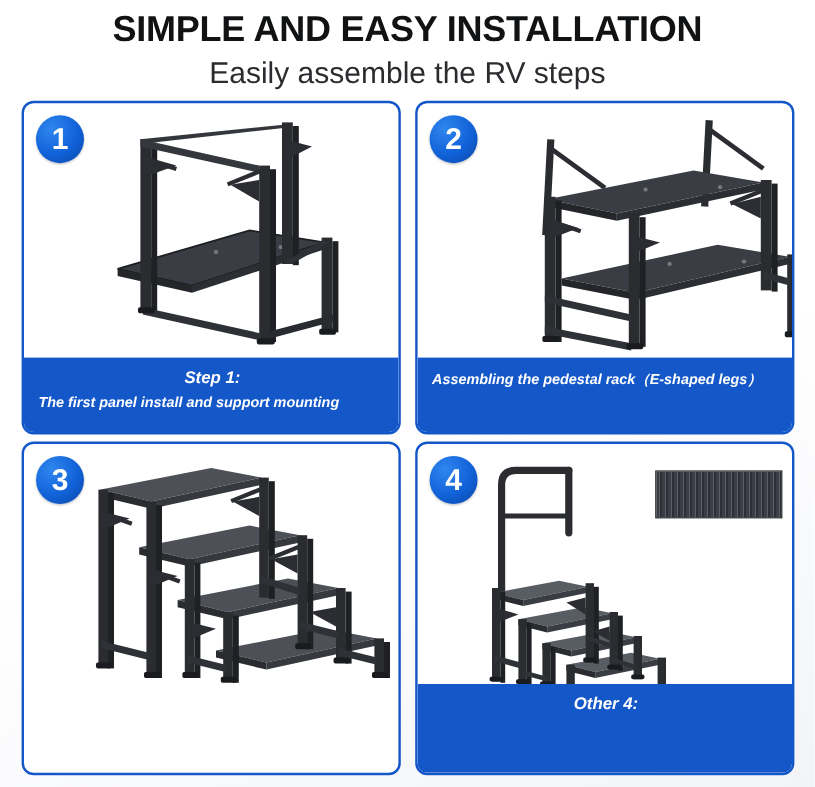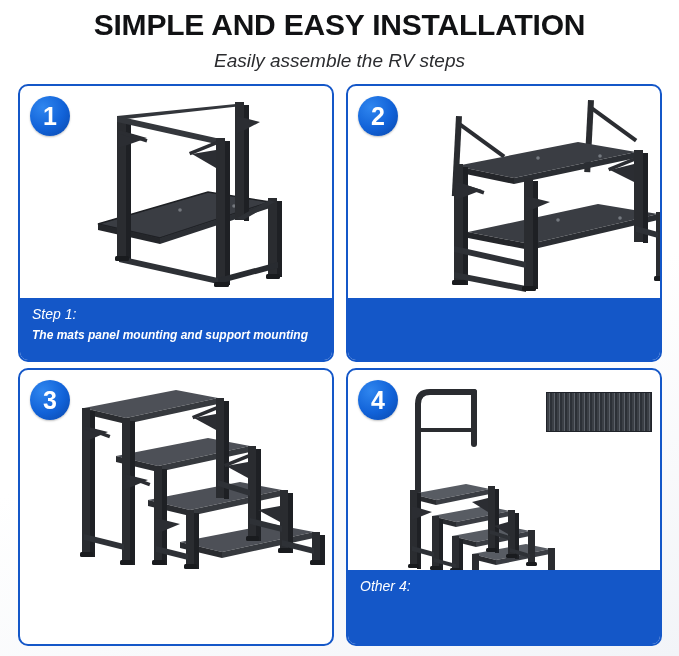--- a/index.html
+++ b/index.html
@@ -28,26 +28,25 @@
   .title {
     font-size: 30px;
     font-weight: bold;
     letter-spacing: -0.2px;
     color: #111214;
     margin: 0;
     line-height: 38px;
     white-space: nowrap;
   }
   .subtitle {
-    font-size: 19px;
+    font-size: 25px;
     color: #2b2c2f;
     margin: 2px 0 0 0;
     line-height: 30px;
     font-weight: normal;
-    font-style: italic;
   }
   .grid {
     position: absolute;
     top: 84px;
     left: 12px;
     width: 655px;
     height: 562px;
     display: grid;
     grid-template-columns: 328px 328px;
     grid-template-rows: 278px 278px;
@@ -93,24 +92,25 @@
     right: 0;
     bottom: 0;
     background: #1457c8;
     color: #ffffff;
     padding: 7px 10px 8px 12px;
     box-sizing: border-box;
     z-index: 4;
   }
   .caption .step {
     font-size: 14px;
-    font-weight: normal;
+    font-weight: bold;
     font-style: italic;
     line-height: 19px;
     display: block;
+    text-align: center;
   }
   .caption .desc {
     font-size: 12px;
     font-weight: bold;
     font-style: italic;
     line-height: 16px;
     display: block;
     margin-top: 3px;
   }
   .cap-1 { height: 62px; }
@@ -181,21 +181,21 @@
           <rect x="169" y="66" width="30" height="3.5" fill="#2b2d32" transform="rotate(-22 169 66)"></rect>
 
           <rect x="95" y="170" width="14" height="5" rx="1.5" fill="#191b1e"></rect>
           <rect x="194" y="196" width="15" height="5" rx="1.5" fill="#191b1e"></rect>
           <rect x="246" y="188" width="14" height="5" rx="1.5" fill="#191b1e"></rect>
         </svg>
       </div>
       <div class="badge">1</div>
       <div class="caption cap-1">
         <span class="step">Step 1:</span>
-        <span class="desc">The mats panel mounting and support mounting</span>
+        <span class="desc">The first panel install and support mounting</span>
       </div>
     </div>
 
     <div class="card">
       <div class="card-art">
         <svg width="328" height="216" viewBox="0 0 328 216" style="position:absolute;top:0;left:0;">
 
           <rect x="108" y="30" width="6" height="80" fill="#2a2c30" transform="rotate(3 108 30)"></rect>
           <rect x="240" y="14" width="6" height="72" fill="#2a2c30" transform="rotate(3 240 14)"></rect>
 
@@ -234,20 +234,21 @@
           <rect x="260" y="82" width="28" height="3.5" fill="#2b2d32" transform="rotate(-22 260 82)"></rect>
           <polygon points="178,110 178,126 202,116" fill="#2b2d32"></polygon>
 
           <rect x="104" y="194" width="14" height="5" rx="1.5" fill="#191b1e"></rect>
           <rect x="174" y="200" width="14" height="5" rx="1.5" fill="#191b1e"></rect>
           <rect x="306" y="190" width="14" height="5" rx="1.5" fill="#191b1e"></rect>
         </svg>
       </div>
       <div class="badge">2</div>
       <div class="caption cap-2">
+        <span class="desc">Assembling the pedestal rack（E-shaped legs）</span>
       </div>
     </div>
 
     <div class="card">
       <div class="card-art">
         <svg width="328" height="216" viewBox="0 0 328 216" style="position:absolute;top:0;left:0;">
 
           <polygon points="64,38 156,20 198,28 106,48" fill="#4d5057"></polygon>
           <polygon points="64,38 106,48 106,54 64,44" fill="#2a2c30"></polygon>
           <polygon points="106,48 198,28 198,34 106,54" fill="#36393e"></polygon>

